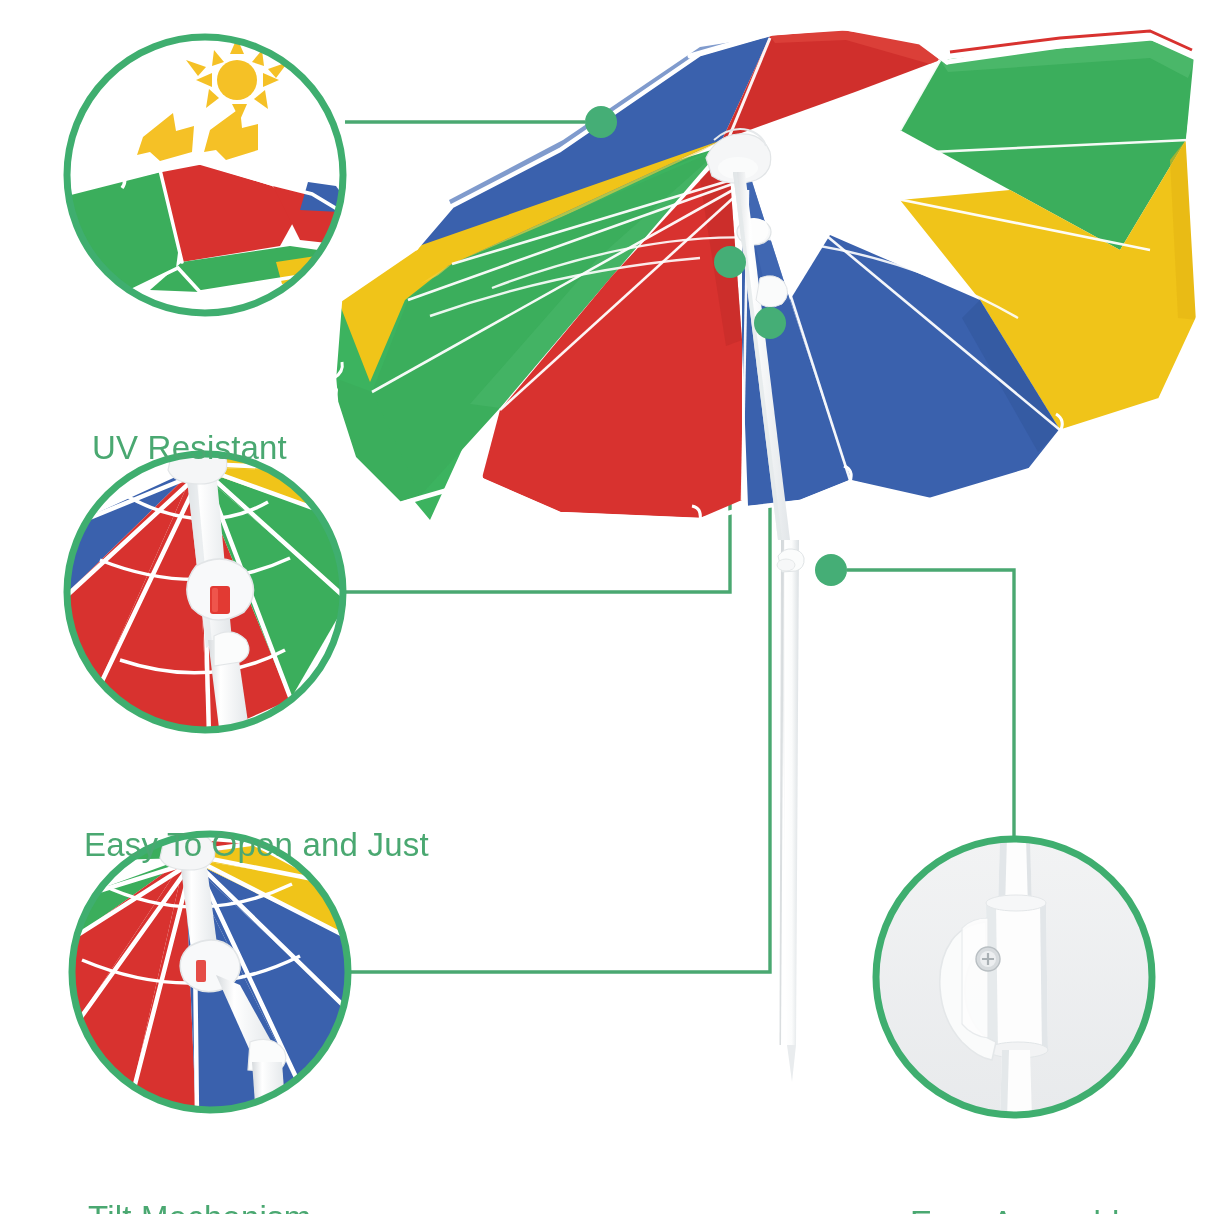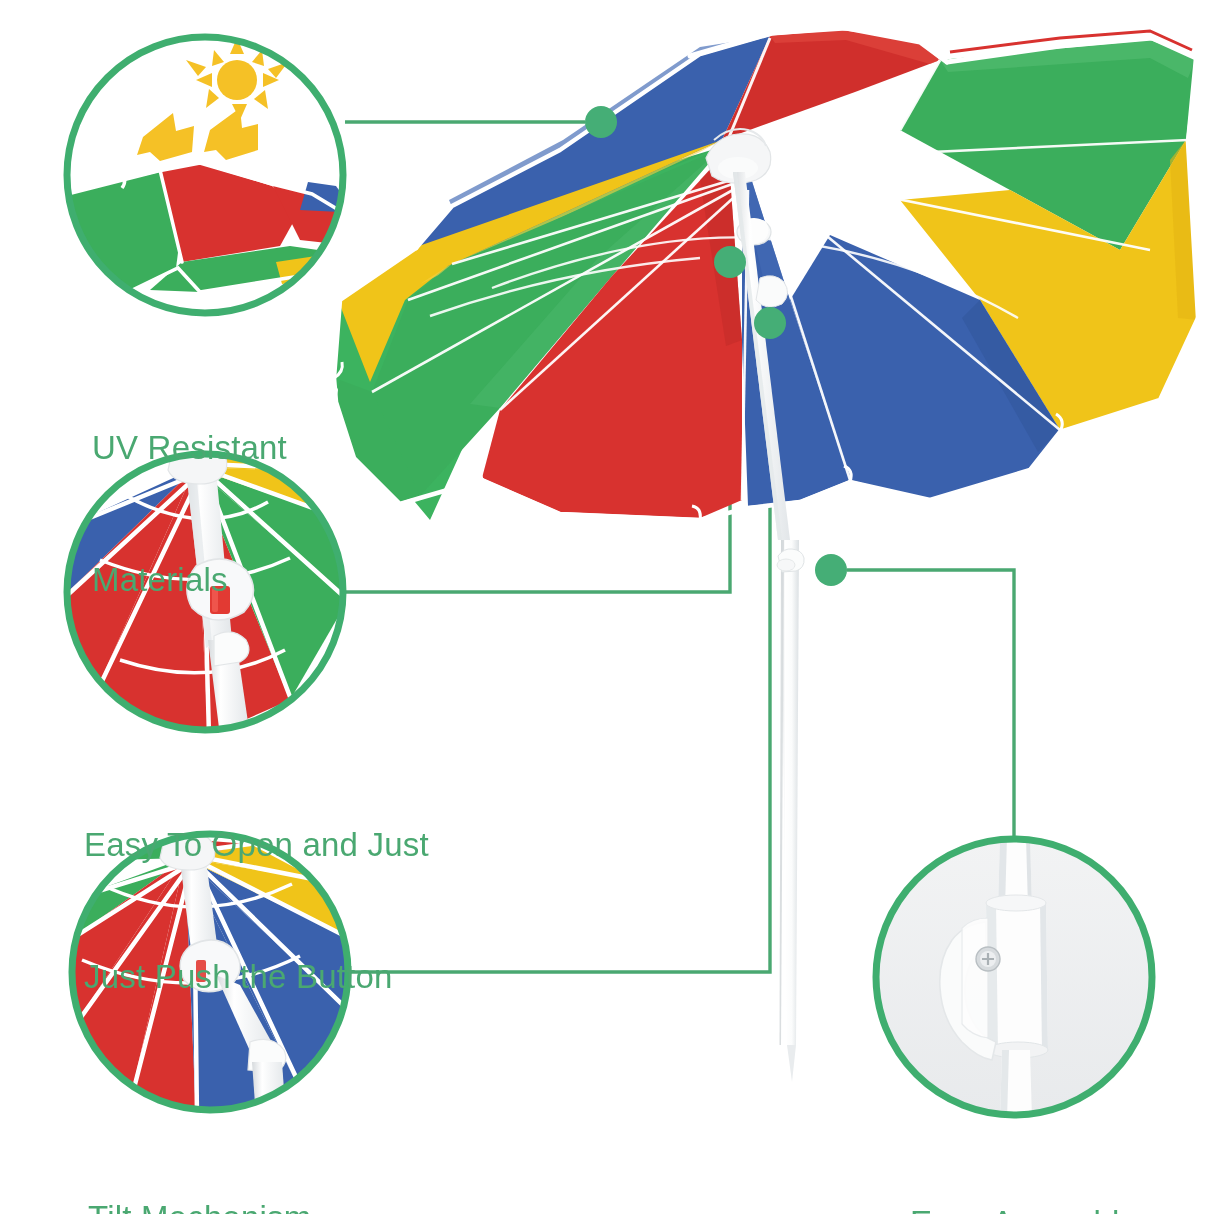--- a/index.html
+++ b/index.html
@@ -374,26 +374,24 @@
     <g fill="#45ae76">
       <circle cx="601" cy="122" r="16"></circle>
       <circle cx="730" cy="262" r="16"></circle>
       <circle cx="770" cy="323" r="16"></circle>
       <circle cx="831" cy="570" r="16"></circle>
     </g>
   </svg>
 
   <div class="caption" id="cap-uv">
     <span class="cap-line">UV Resistant</span>
-    <span class="cap-line">Materials</span>
   </div>
 
   <div class="caption" id="cap-open">
     <span class="cap-line">Easy To Open and Just</span>
-    <span class="cap-line">Just Push the Button</span>
   </div>
 
   <div class="caption" id="cap-tilt">
     <span class="cap-line">Tilt Mechanism</span>
     
   </div>
 
   <div class="caption" id="cap-assembly">
     <span class="cap-line">Easy Assembly</span>
     

